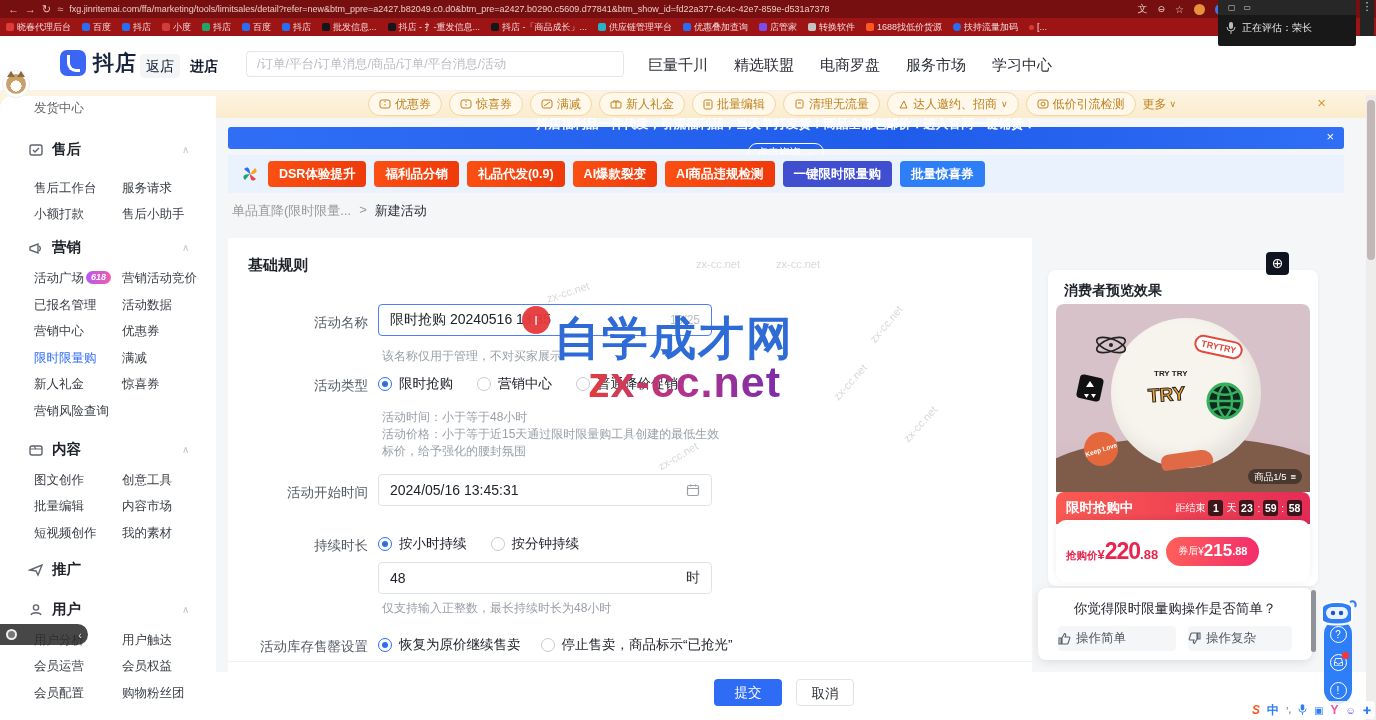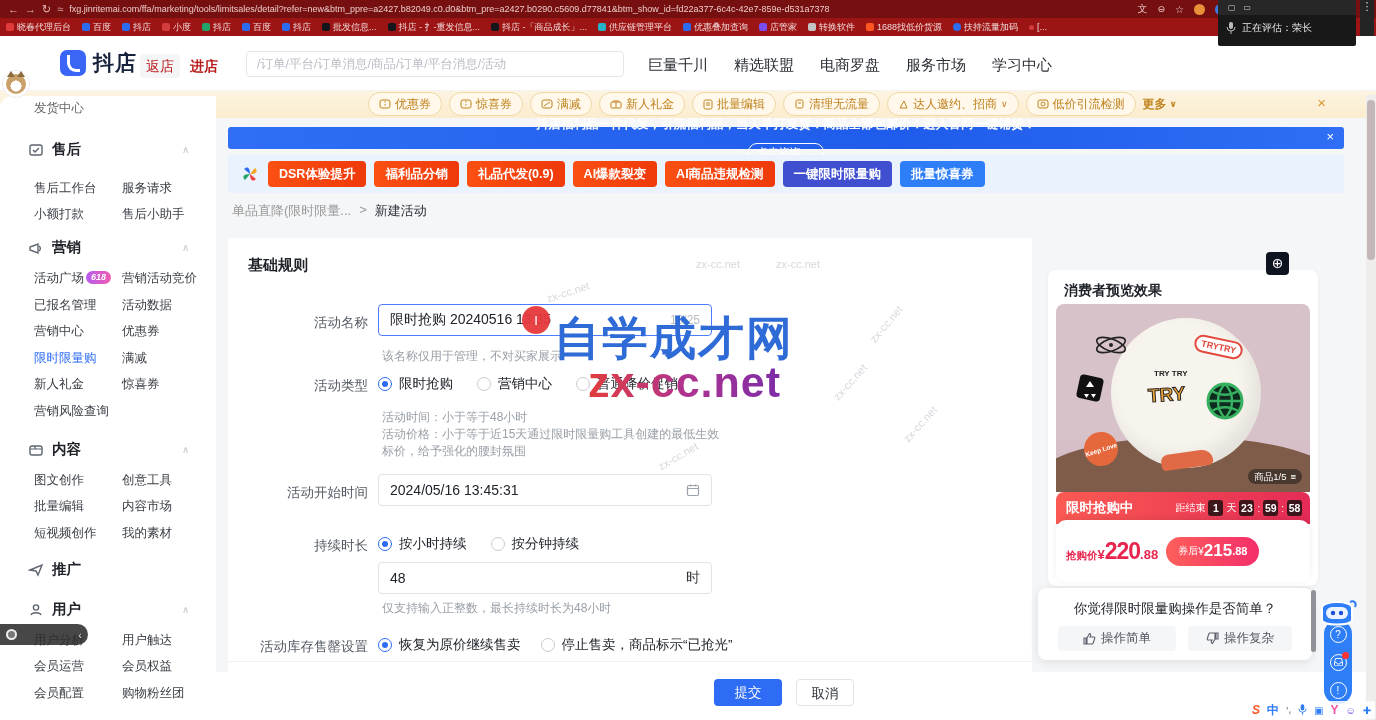--- a/index.html
+++ b/index.html
@@ -19,36 +19,36 @@
   .evalwin{position:absolute;right:20px;top:0;width:138px;height:46px;background:#181818;z-index:60;border-radius:0 0 2px 2px;}
   .evalwin .ebar{height:15px;background:#272727;display:flex;align-items:center;gap:8px;padding-left:10px;color:#cfcfcf;font-size:8px;}
   .evalwin .erow{display:flex;align-items:center;gap:6px;padding:6px 0 0 8px;color:#e8e8e8;font-size:10px;}
   .vdots{position:absolute;right:2px;top:0;width:14px;height:36px;background:#242424;color:#ddd;text-align:center;font-size:11px;z-index:61;}
   
   .apphdr{position:absolute;left:0;top:36px;width:1376px;height:54px;background:#fff;border-bottom:1px solid #f2f2f4;z-index:10;}
   .logo{position:absolute;left:60px;top:13px;display:flex;align-items:center;gap:7px;}
   .logo .mark{width:26px;height:26px;border-radius:7px;background:#3b66f5;position:relative;}
   .logo .mark:after{content:"";position:absolute;left:7px;top:5px;width:10px;height:14px;border:3px solid #fff;border-top:none;border-right:none;border-radius:0 0 0 9px;}
   .logo .lt{font-size:21px;font-weight:bold;color:#17233d;letter-spacing:1px;}
-  .shopbtn{position:absolute;top:18px;height:24px;line-height:24px;font-size:14px;color:#b91c1c;font-weight:bold;}
+  .shopbtn{position:absolute;top:18px;height:24px;line-height:24px;font-size:14px;color:#0f172a;font-weight:bold;}
   .retbtn{left:140px;padding:0 6px;background:#f4f5f7;border-radius:4px;font-weight:normal;}
   .entbtn{left:190px;}
   .hsearch{position:absolute;left:246px;top:15px;width:378px;height:26px;border:1px solid #e4e6eb;border-radius:4px;background:#fff;font-size:12.5px;color:#555;padding:8px 10px;box-sizing:border-box;outline:none;}
   .hsearch::placeholder{color:#b9bcc4;}
   .hnav{position:absolute;left:648px;top:20px;display:flex;gap:26px;font-size:15px;color:#2b2f36;}
   .fox{position:absolute;left:2px;top:70px;width:26px;height:26px;border-radius:50%;background:#fff;border:1px solid #eee;z-index:30;display:flex;align-items:center;justify-content:center;}
   .fox .ff{width:20px;height:20px;border-radius:50%;background:radial-gradient(circle at 50% 60%,#fff 0 35%,#caa06a 36% 100%);position:relative;}
   .fox .ff:before,.fox .ff:after{content:"";position:absolute;top:-3px;border-left:4px solid transparent;border-right:4px solid transparent;border-bottom:6px solid #8a6a3f;}
   .fox .ff:before{left:1px;} .fox .ff:after{right:1px;}
   
   .promo{position:absolute;left:0;top:90px;width:1376px;height:28px;background:linear-gradient(180deg,#fdf4e2,#fbeccd);z-index:5;}
   .pills{position:absolute;left:368px;top:2px;display:flex;gap:7px;align-items:center;}
   .pill{display:flex;align-items:center;gap:4px;height:22px;padding:0 10px;background:#fff8eb;border:1px solid #f1d7a4;border-radius:12px;color:#c0831f;font-size:12px;white-space:nowrap;}
   .pill svg{flex:none;}
-  .more-txt{color:#c0831f;font-size:12px;display:flex;gap:3px;align-items:center;font-weight:bold;}
+  .more-txt{color:#c0831f;font-size:12px;display:flex;gap:3px;align-items:center;}
   .promo-close{position:absolute;right:50px;top:4px;color:#d99b33;font-size:15px;}
   
   .sidebar{position:absolute;left:0;top:96px;width:216px;height:624px;background:#fff;border-radius:12px 0 0 0;z-index:6;}
   .stopitem{position:absolute;left:34px;top:4px;font-size:12.5px;color:#666;}
   .sechdr{position:absolute;left:28px;display:flex;align-items:center;gap:8px;font-size:14.5px;font-weight:bold;color:#1f2329;}
   .sechdr svg{flex:none;}
   .chev{position:absolute;left:182px;color:#c2c6cc;font-size:10px;}
   .srow{position:absolute;left:34px;width:176px;display:flex;}
   .sitem{width:89px;font-size:12.5px;color:#3a3f46;white-space:nowrap;}
   .sitem.active{color:#2f6cf6;}
@@ -108,21 +108,21 @@
   .pricecard{position:absolute;left:8px;top:250px;width:254px;height:62px;background:#fff;border-radius:10px;box-shadow:0 -2px 6px rgba(0,0,0,.08);display:flex;align-items:center;}
   .price{color:#e8254d;margin-left:10px;display:flex;align-items:baseline;}
   .price .sm{font-size:10.5px;font-weight:bold;}
   .price .cur{font-size:13px;font-weight:bold;}
   .price .big{font-size:23px;font-weight:bold;letter-spacing:-1px;}
   .price .dec{font-size:13px;font-weight:bold;}
   .cpill{margin-left:8px;background:linear-gradient(90deg,#fd5f5a,#f42e6b);border-radius:15px;height:29px;display:flex;align-items:baseline;color:#fff;padding:0 12px;align-items:center;}
   .cpill .sm{font-size:10px;} .cpill .big{font-size:17px;font-weight:bold;} .cpill .dec{font-size:11px;font-weight:bold;}
   .fbcard{position:absolute;left:822px;top:470px;width:274px;height:72px;background:#fff;border-radius:8px;box-shadow:0 2px 10px rgba(0,0,0,.10);z-index:12;}
   .fbq{position:absolute;left:0;top:12px;width:100%;text-align:center;font-size:13.5px;color:#23272e;}
-  .fbbtn{position:absolute;top:38px;height:25px;background:#f5f6f8;border-radius:4px;color:#4c525b;font-size:12.5px;display:flex;align-items:center;justify-content:center;gap:5px;}
+  .fbbtn{position:absolute;top:38px;height:25px;background:#f5f6f8;border-radius:4px;color:#4c525b;font-size:12.5px;display:flex;align-items:center;gap:5px;}
   .fb1{left:20px;width:118px;} .fb2{left:150px;width:104px;}
   
   .mascot{position:absolute;left:1100px;top:476px;width:42px;height:36px;z-index:13;}
   .stack{position:absolute;left:1108px;top:502px;width:28px;height:84px;background:#2e7ef8;border-radius:14px;z-index:12;display:flex;flex-direction:column;align-items:center;justify-content:space-around;color:#fff;}
   .stack .sic{position:relative;width:17px;height:17px;border:1.4px solid #fff;border-radius:50%;text-align:center;line-height:16px;font-size:10px;box-sizing:border-box;}
   .stack .reddot{position:absolute;right:-3px;top:-3px;width:7px;height:7px;background:#f33;border-radius:50%;}
   .innersb{position:absolute;left:1095px;top:472px;width:5px;height:62px;background:#8f9399;border-radius:3px;z-index:14;}
   
   .wm-sm{position:absolute;color:#c9ccd2;font-size:11px;opacity:.75;z-index:40;white-space:nowrap;}
   .wm-blue{position:absolute;left:338px;top:190px;font-size:46px;font-weight:bold;color:#2e6bd6;z-index:41;letter-spacing:2px;font-family:"Liberation Serif","DejaVu Serif",serif;}

